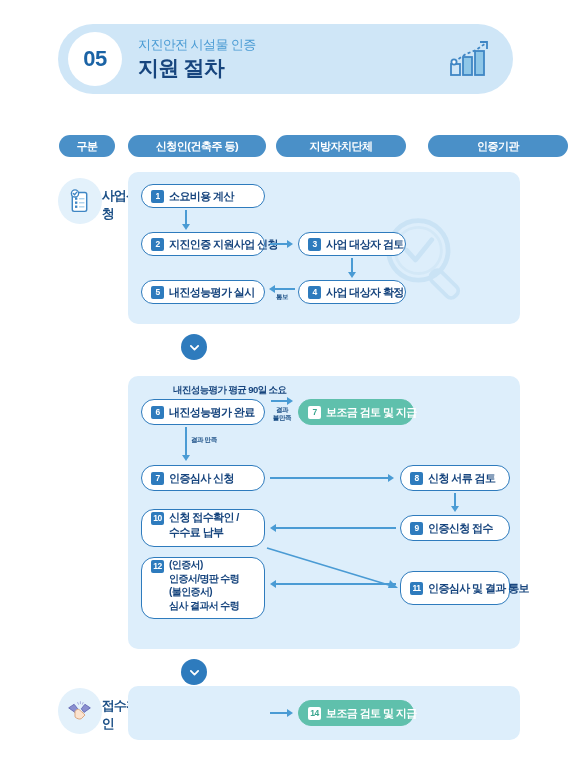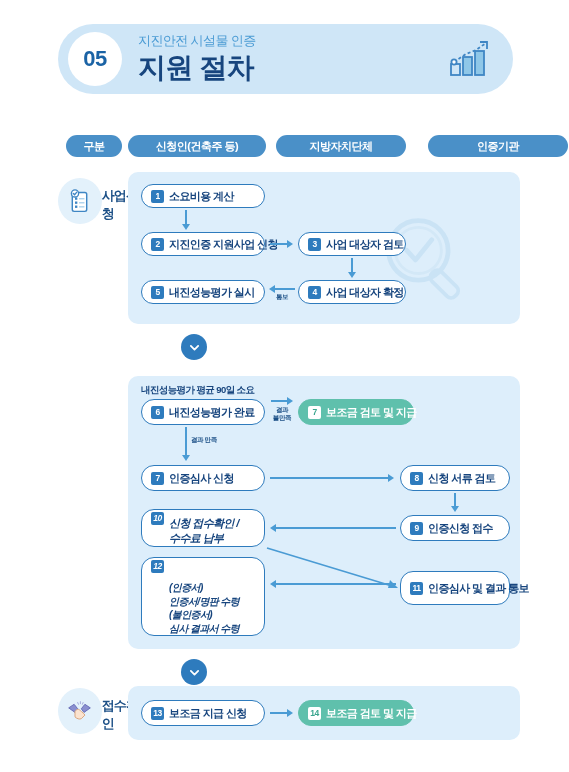--- a/index.html
+++ b/index.html
@@ -21,32 +21,32 @@
   }
   .hdr-badge{
     width:54px;height:54px;border-radius:50%;
     background:#ffffff;
     margin-left:10px;
     display:flex;align-items:center;justify-content:center;
     font-size:22px;font-weight:bold;color:#1b63a5;letter-spacing:-0.5px;
   }
   .hdr-text{margin-left:16px;flex:1;}
   .hdr-sub{font-size:13px;color:#4a9bd4;line-height:1.25;letter-spacing:-0.6px;}
-  .hdr-title{font-size:28px;font-weight:bold;color:#17457e;line-height:1.25;letter-spacing:-0.8px;margin-top:1px;}
+  .hdr-title{font-size:21px;font-weight:bold;color:#17457e;line-height:1.25;letter-spacing:-0.8px;margin-top:1px;}
   .hdr-icon{margin-right:22px;width:42px;height:38px;}
 
   
   .tabs{position:absolute;left:58px;top:135px;height:22px;}
   .tab{
     position:absolute;top:0;height:22px;border-radius:11px;
     background:#4a90c8;color:#ffffff;
     font-size:11px;font-weight:bold;letter-spacing:-0.5px;
     display:flex;align-items:center;justify-content:center;
   }
-  .tab.t0{left:8px;width:56px;}
+  .tab.t0{left:1px;width:56px;}
   .tab.t1{left:70px;width:138px;}
   .tab.t2{left:218px;width:130px;}
   .tab.t3{left:370px;width:140px;}
 
   
   .sec-label{
     position:absolute;left:58px;width:90px;
     display:flex;flex-direction:row;align-items:center;
   }
   .sec-icon-wrap{
@@ -67,21 +67,21 @@
     position:absolute;
     background:#ffffff;
     border:1.3px solid #2e7bbd;
     border-radius:13px;
     box-sizing:border-box;
     display:flex;align-items:center;
     padding-left:9px;
     font-size:11px;font-weight:bold;color:#17457e;letter-spacing:-0.6px;
     white-space:nowrap;
   }
-  .box.multiline{align-items:flex-end;white-space:normal;line-height:1.35;font-style:italic;}
+  .box.multiline{align-items:flex-start;white-space:normal;line-height:1.35;}
   .box.teal{
     background:#5fc0ac;border-color:#5fc0ac;color:#ffffff;
   }
   .num{
     display:inline-flex;align-items:center;justify-content:center;
     min-width:13px;height:13px;padding:0 2px;box-sizing:border-box;
     background:#2e7bbd;color:#ffffff;
     font-size:8.5px;font-weight:bold;
     border-radius:2px;margin-right:5px;flex:0 0 auto;
     line-height:1;
@@ -104,21 +104,21 @@
   .atri-left{
     position:absolute;width:0;height:0;
     border-top:4px solid transparent;border-bottom:4px solid transparent;
     border-right:6px solid #4a9bd4;
   }
   .conn-label{
     position:absolute;font-size:6.5px;font-weight:bold;color:#1b4f86;
     letter-spacing:-0.4px;text-align:center;line-height:1.25;
   }
   .note{
-    position:absolute;font-size:9.5px;font-weight:bold;color:#17457e;letter-spacing:-0.6px;
+    position:absolute;font-size:9.5px;font-weight:bold;color:#17457e;letter-spacing:-0.6px;margin-left:32px;
   }
 
   
   .divider{
     position:absolute;width:26px;height:26px;border-radius:50%;
     background:#2e7bbd;display:flex;align-items:center;justify-content:center;
   }
   .deco{position:absolute;opacity:.45;}
 </style>
 </head>
@@ -284,21 +284,21 @@
     </svg>
 
     <div class="box" style="left:272px;top:195px;width:110px;height:34px;">
       <span class="num">11</span>
       <span class="bxlabel">인증심사 및 결과 통보</span>
     </div>
 
     <div class="hline" style="left:148px;top:207px;width:120px;"></div>
     <div class="atri-left" style="left:142px;top:204px;"></div>
 
-    <div class="box multiline" style="left:13px;top:181px;width:124px;height:79px;font-size:10px;">
+    <div class="box multiline" style="left:13px;top:181px;width:124px;height:62px;font-size:10px;">
       <span class="num num-top">12</span>
       <span class="bxlabel" style="white-space:pre-line;">(인증서)
 인증서/명판 수령
 (불인증서)
 심사 결과서 수령</span>
     </div>
   </div>
 
   <div class="divider" style="left:181px;top:659px;">
     <svg viewBox="0 0 16 16" width="13" height="13">
@@ -315,24 +315,20 @@
         <path d="M13 5 L13.8 7" stroke="#9ea3d8" stroke-width="1" stroke-linecap="round"></path>
         <path d="M16 4 L16 6.3" stroke="#9ea3d8" stroke-width="1" stroke-linecap="round"></path>
         <path d="M19 5 L18.2 7" stroke="#9ea3d8" stroke-width="1" stroke-linecap="round"></path>
       </svg>
     </div>
     <div class="sec-name">접수확인</div>
   </div>
 
   <div class="panel" style="top:686px;height:54px;">
 
-    <div class="box" style="left:13px;top:14px;width:124px;height:26px;">
-      <span class="num">13</span>
-      <span class="bxlabel">보조금 지급 신청</span>
-    </div>
 
     <div class="hline" style="left:142px;top:26px;width:18px;"></div>
     <div class="atri-right" style="left:159px;top:23px;"></div>
 
     <div class="box teal" style="left:170px;top:14px;width:116px;height:26px;">
       <span class="num">14</span>
       <span class="bxlabel">보조금 검토 및 지급</span>
     </div>
   </div>
 

